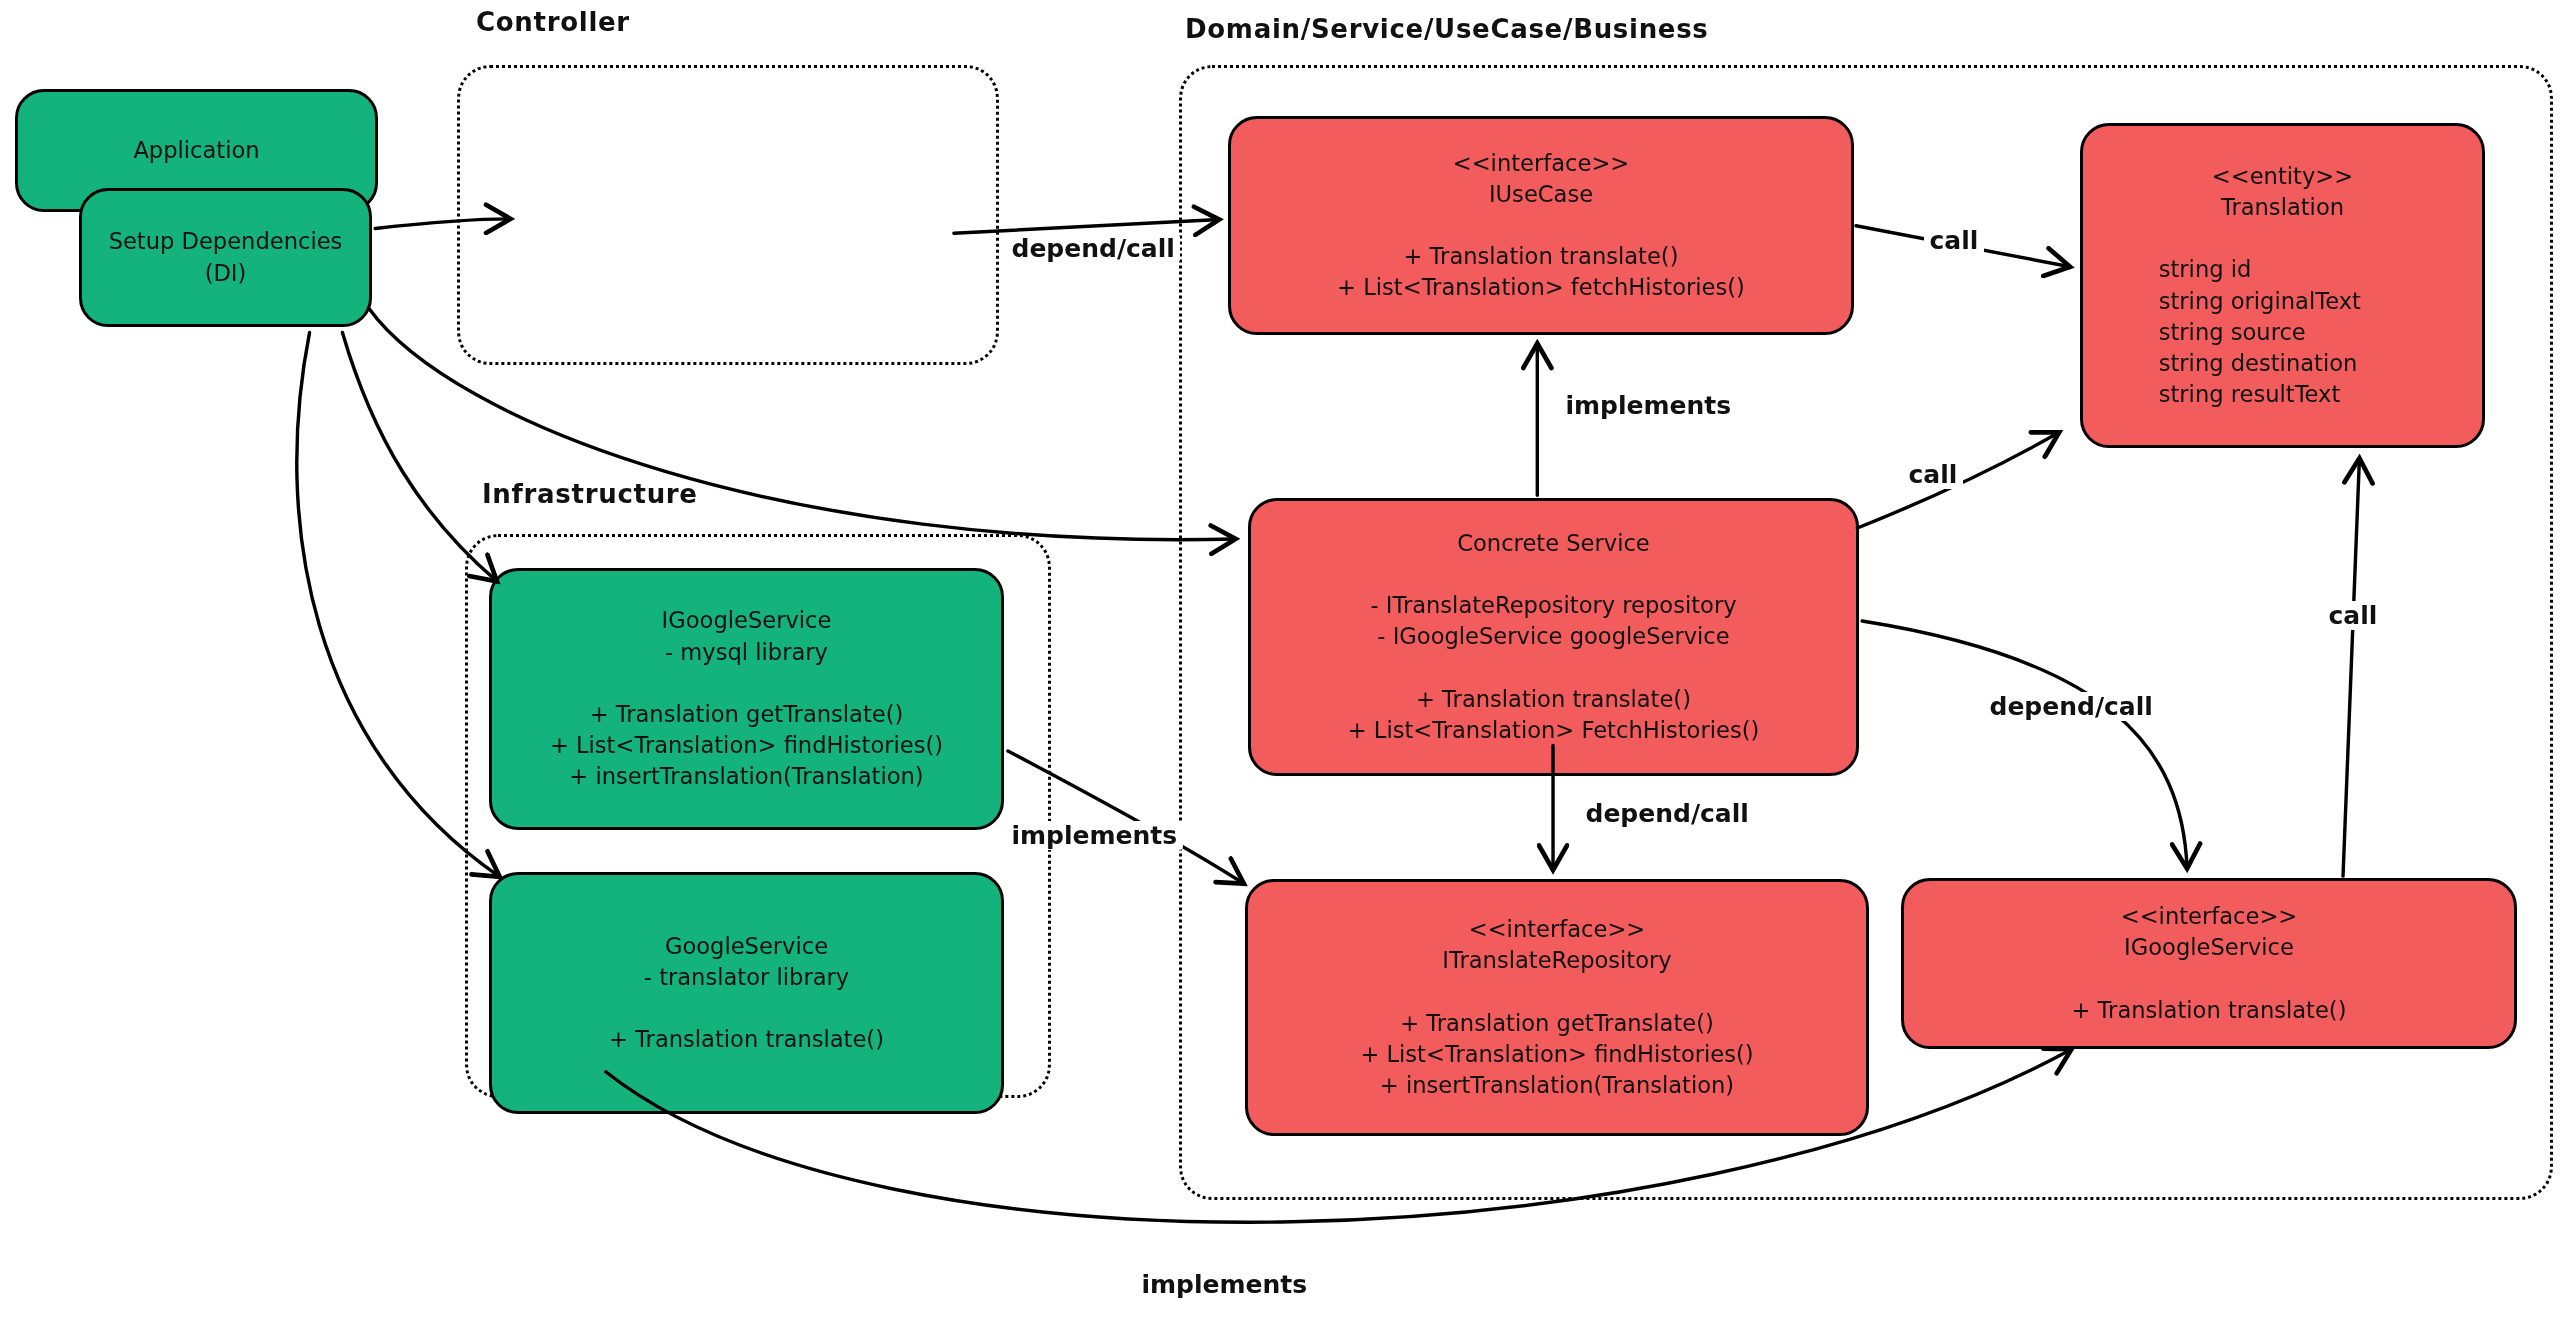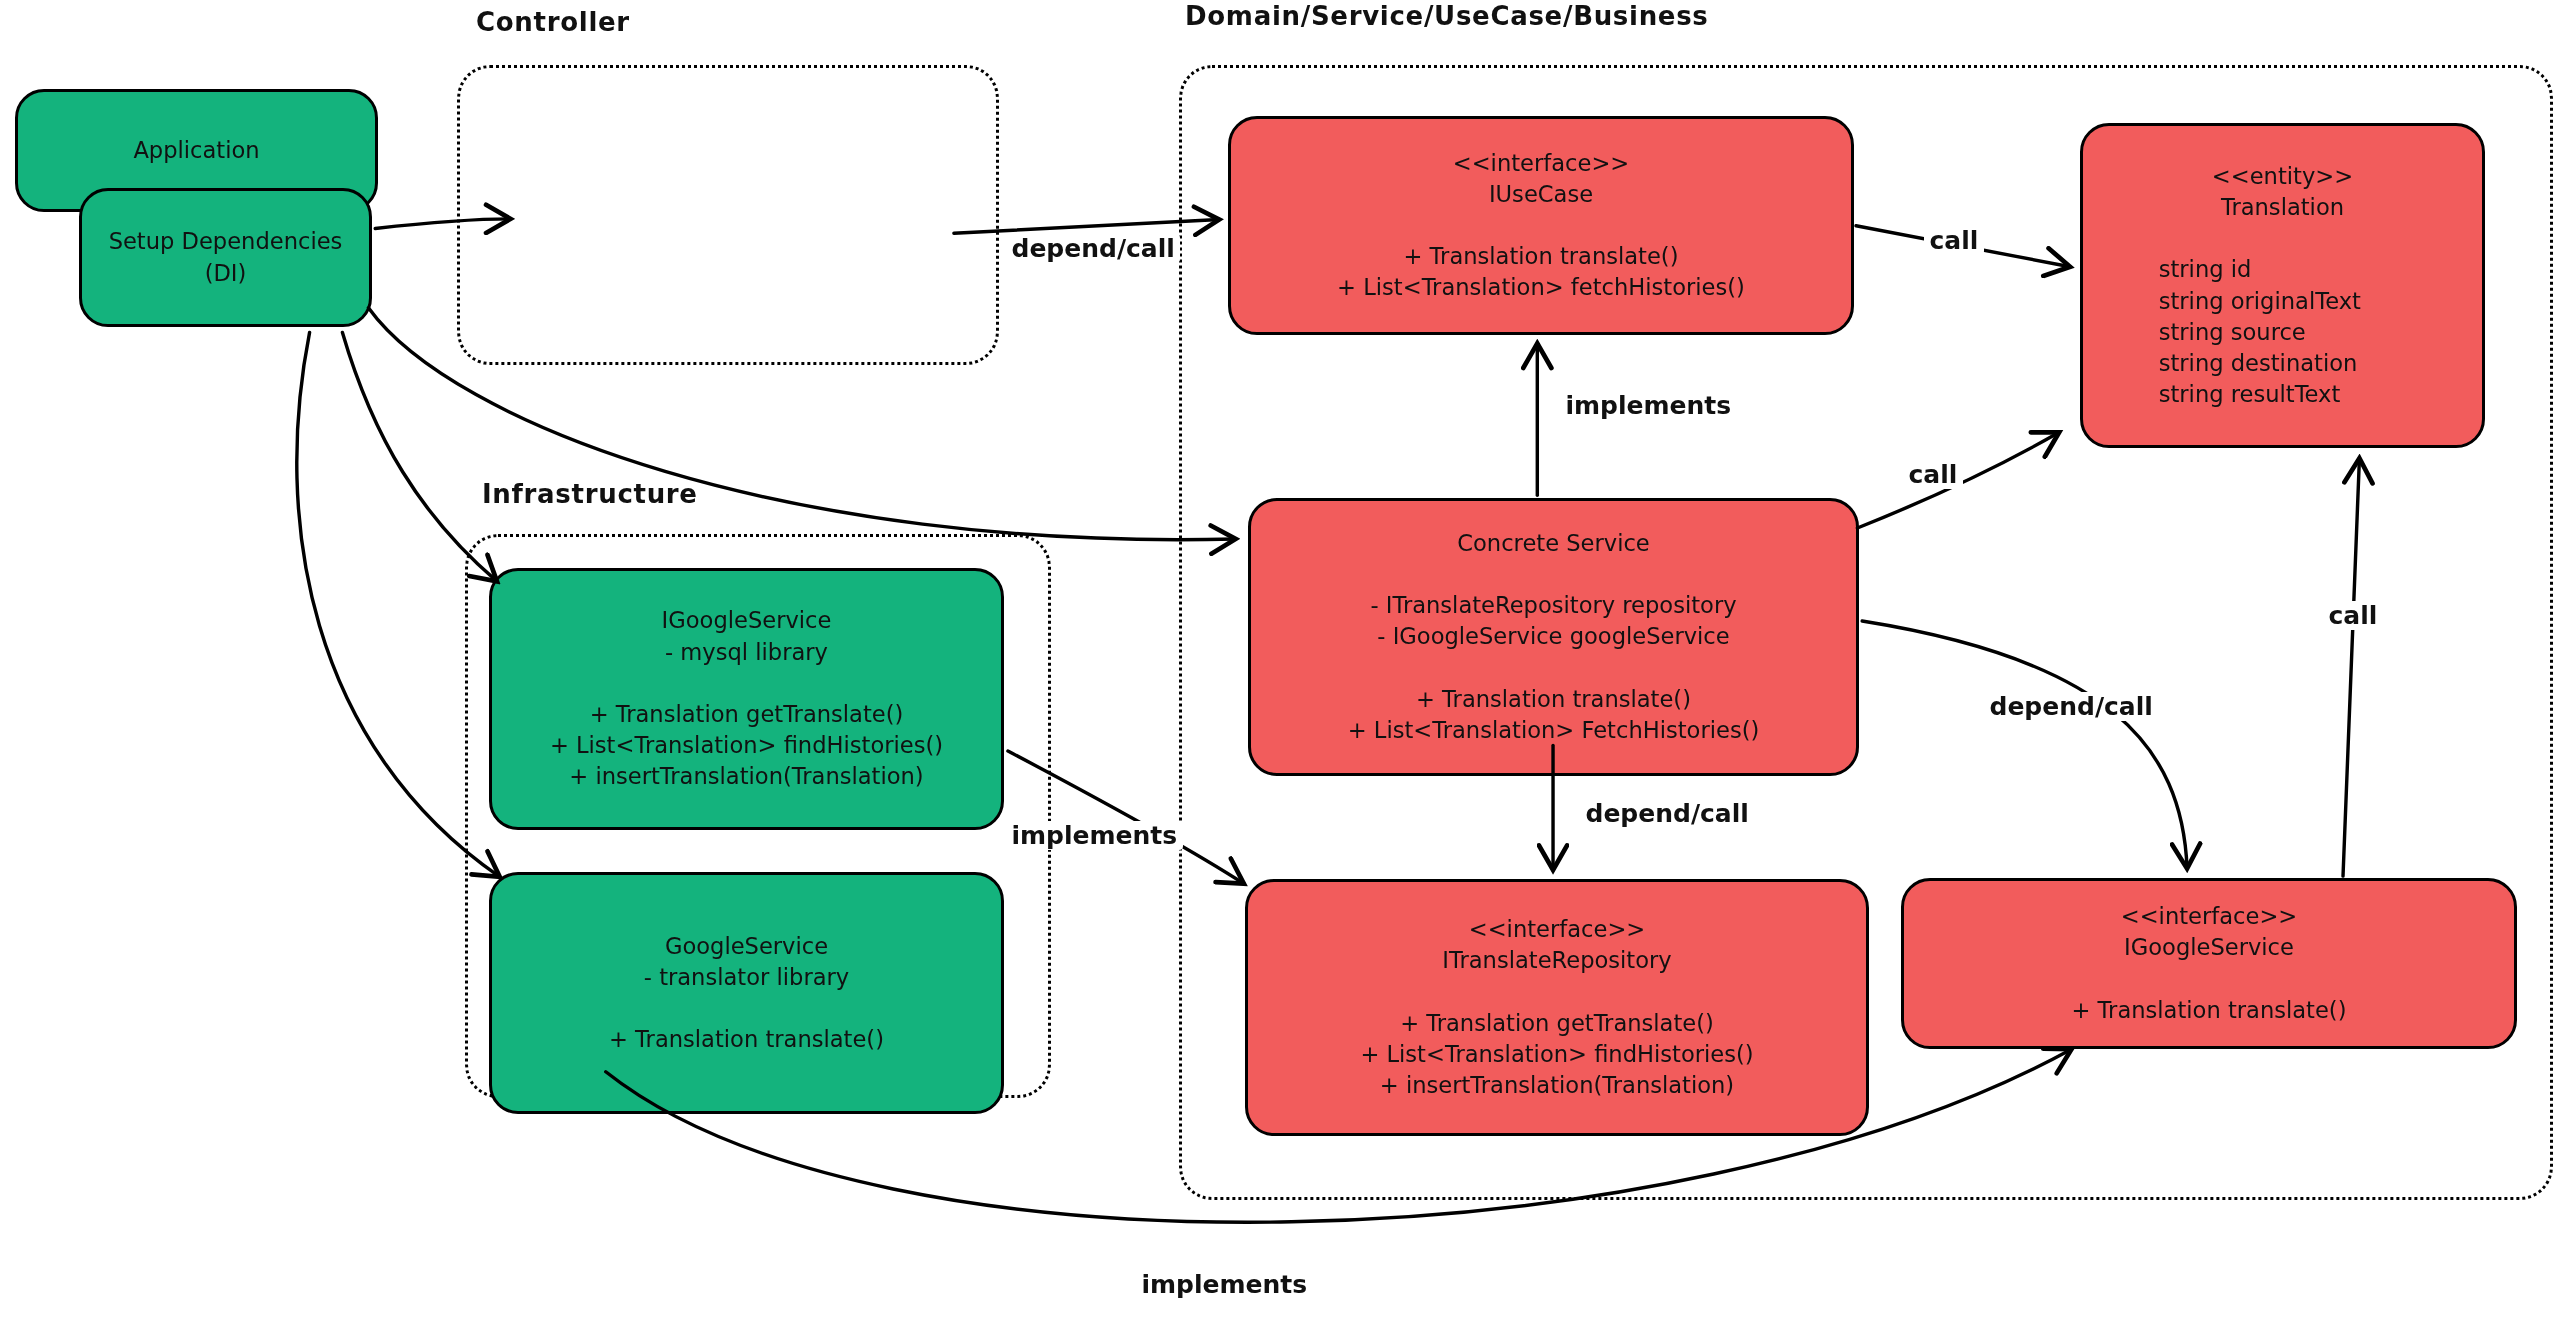--- a/index.html
+++ b/index.html
@@ -34,21 +34,21 @@
 <body>
 
 <div id="canvas">
 
   <div class="group-label" style="left:476px;top:6.8px">Controller</div>
   <div class="group" style="left:457px;top:65px;width:536px;height:294px"></div>
 
   <div class="group-label" style="left:482px;top:479px">Infrastructure</div>
   <div class="group" style="left:465px;top:534px;width:580px;height:558px"></div>
 
-  <div class="group-label" style="left:1185px;top:1px">Domain/Service/UseCase/Business</div>
+  <div class="group-label" style="left:1185px;top:14px">Domain/Service/UseCase/Business</div>
   <div class="group" style="left:1179px;top:65px;width:1368px;height:1129px"></div>
 
   <div class="box green" style="left:15px;top:89px;width:363px;height:123px;z-index:2">
     <div class="line">Application</div>
   </div>
 
   <div class="box green" style="left:79px;top:188px;width:293px;height:139px;z-index:3">
     <div class="line">Setup Dependencies</div>
     <div class="line">(DI)</div>
   </div>

